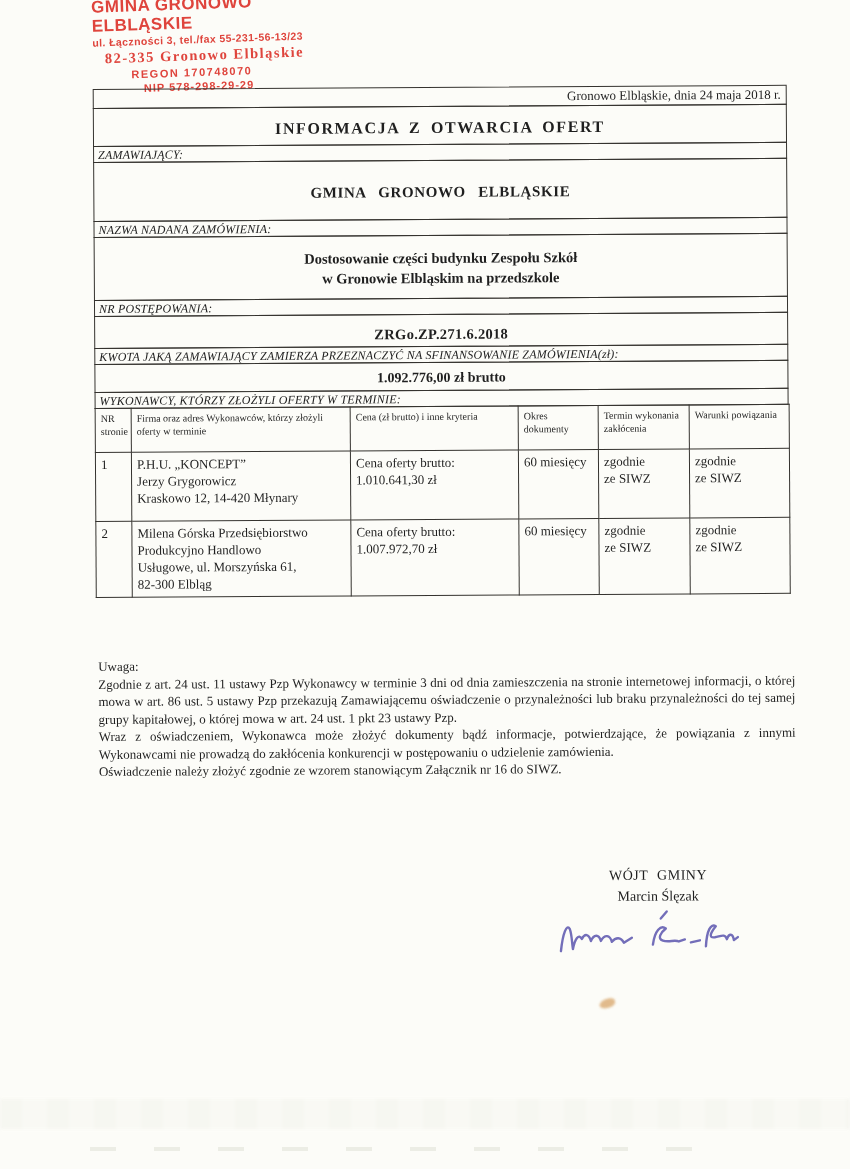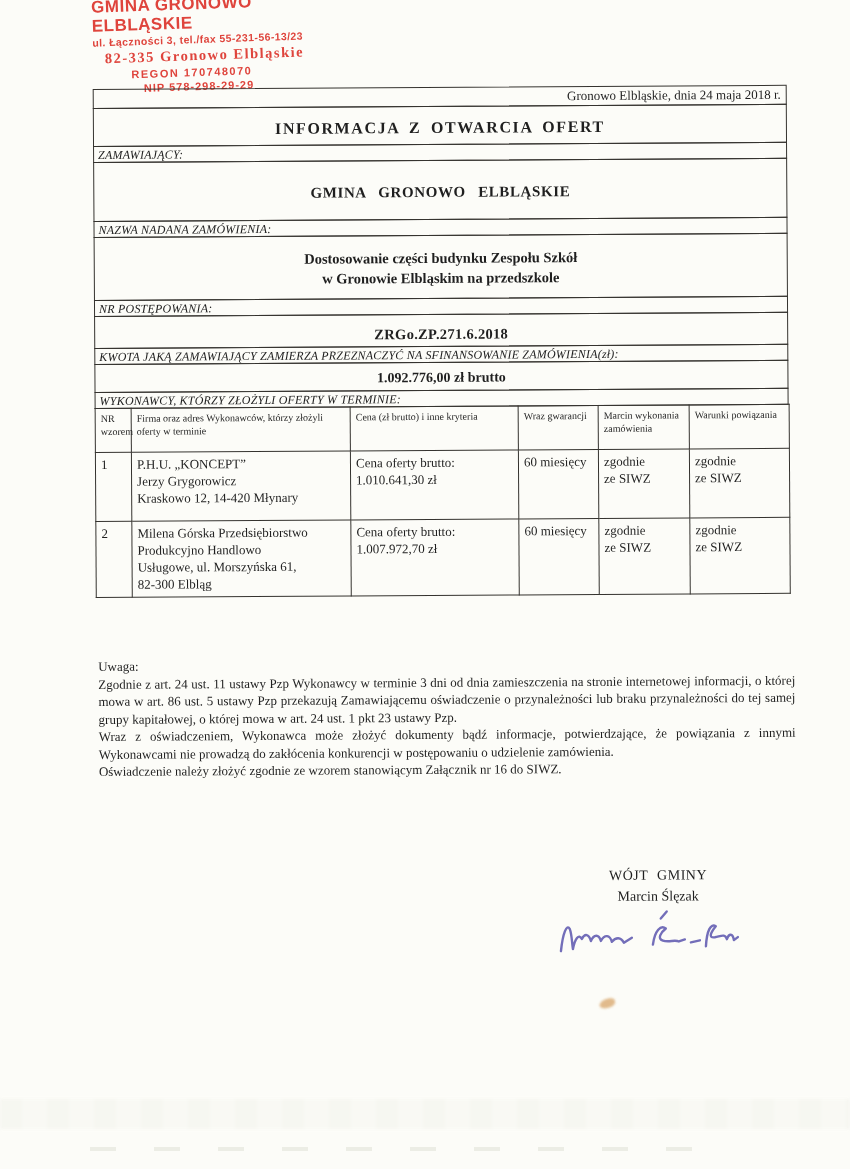--- a/index.html
+++ b/index.html
@@ -115,25 +115,25 @@
       <colgroup>
         <col style="width:36px">
           <col style="width:219px">
           <col style="width:168px">
         <col style="width:80px">
           <col style="width:91px">
           <col style="width:100px">
       </colgroup>
       <tbody>
           <tr>
-        <th>NR wzorem</th>
+        <th>NR stronie</th>
         <th>Firma oraz adres Wykonawców, którzy złożyli oferty w terminie</th>
         <th>Cena (zł brutto) i inne kryteria</th>
-        <th>Wraz gwarancji</th>
-        <th>Marcin wykonania zamówienia</th>
+        <th>Okres dokumenty</th>
+        <th>Termin wykonania zakłócenia</th>
         <th>Warunki powiązania</th>
       </tr>
       <tr class="data-row-1">
         <td class="c-nr">1</td>
         <td>
           <span class="cell-line">P.H.U. „KONCEPT”</span>
           <span class="cell-line">Jerzy Grygorowicz</span>
           <span class="cell-line">Kraskowo 12, 14-420 Młynary</span>
         </td>
         <td class="c-cena">

